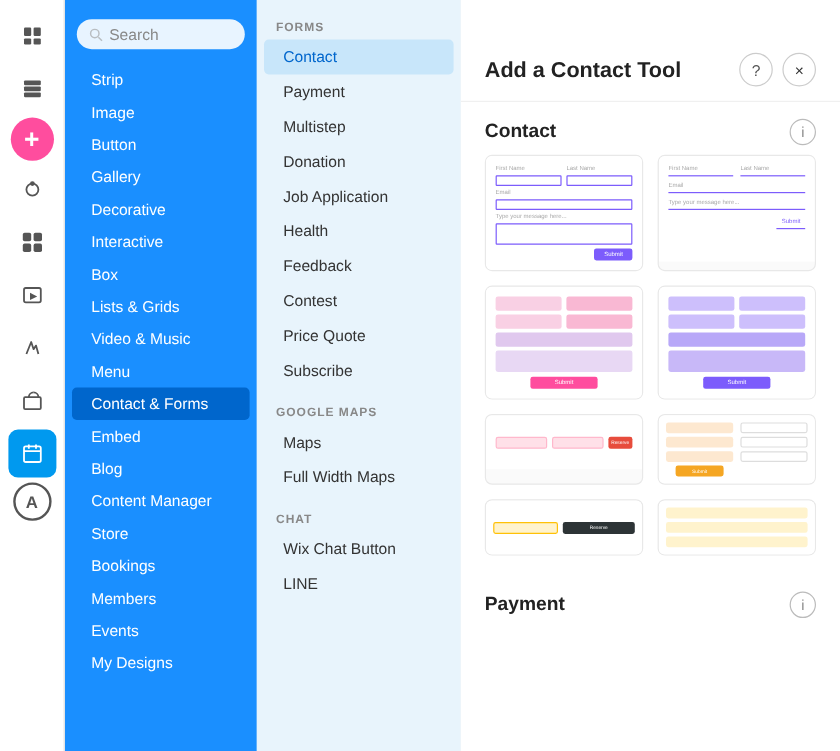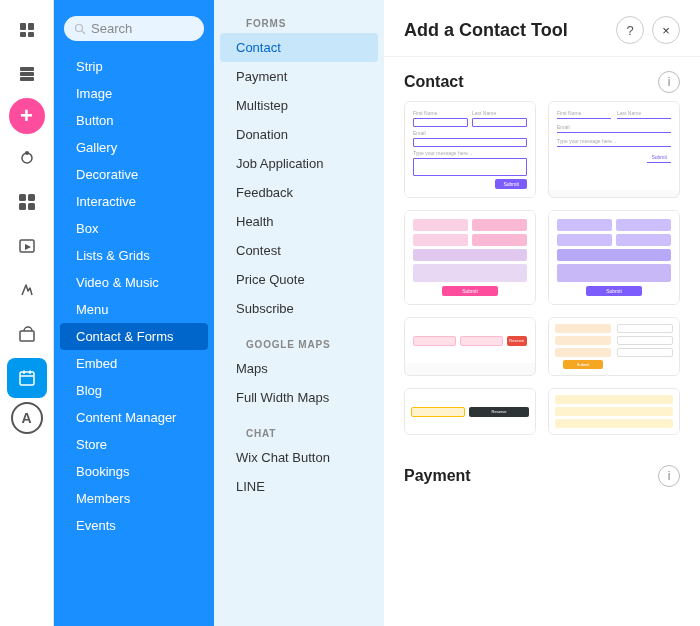--- a/index.html
+++ b/index.html
@@ -81,21 +81,20 @@
       padding: 10px 0;
     }
     .forms-panel::-webkit-scrollbar { width: 4px; }
     .forms-section-title {
       font-size: 10px;
       font-weight: 700;
       color: #888;
       letter-spacing: 0.08em;
       padding: 8px 16px 4px;
       text-transform: uppercase;
-      margin-left: 16px;
     }
     .forms-item {
       padding: 7px 16px;
       font-size: 13px;
       color: #333;
       cursor: pointer;
       border-radius: 4px;
       margin: 0 6px;
     }
     .forms-item.active { background: #c8e6fa; color: #0066cc; font-weight: 500; }
@@ -109,20 +108,21 @@
     }
     .main-content::-webkit-scrollbar { width: 6px; }
     .main-content::-webkit-scrollbar-thumb { background: #ddd; border-radius: 3px; }
 
     .main-header {
       display: flex;
       align-items: center;
       justify-content: space-between;
       padding: 16px 20px 12px;
       border-bottom: 1px solid #f0f0f0;
+      margin-top: 28px;
     }
     .main-title {
       font-size: 18px;
       font-weight: 600;
       color: #222;
     }
     .header-icons {
       display: flex;
       gap: 8px;
     }
@@ -264,31 +264,32 @@
   <div class="nav-item">Video &amp; Music</div>
   <div class="nav-item">Menu</div>
   <div class="nav-item active">Contact &amp; Forms</div>
   <div class="nav-item">Embed</div>
   <div class="nav-item">Blog</div>
   <div class="nav-item">Content Manager</div>
   <div class="nav-item">Store</div>
   <div class="nav-item">Bookings</div>
   <div class="nav-item">Members</div>
   <div class="nav-item">Events</div>
+  <div class="nav-item">My Designs</div>
 </div>
 
 <div class="forms-panel">
   <div class="forms-section-title">FORMS</div>
   <div class="forms-item active">Contact</div>
   <div class="forms-item">Payment</div>
   <div class="forms-item">Multistep</div>
   <div class="forms-item">Donation</div>
   <div class="forms-item">Job Application</div>
+  <div class="forms-item">Health</div>
   <div class="forms-item">Feedback</div>
-  <div class="forms-item">Health</div>
   <div class="forms-item">Contest</div>
   <div class="forms-item">Price Quote</div>
   <div class="forms-item">Subscribe</div>
 
   <div class="forms-section-title" style="margin-top:8px;">GOOGLE MAPS</div>
   <div class="forms-item">Maps</div>
   <div class="forms-item">Full Width Maps</div>
 
   <div class="forms-section-title" style="margin-top:8px;">CHAT</div>
   <div class="forms-item">Wix Chat Button</div>

